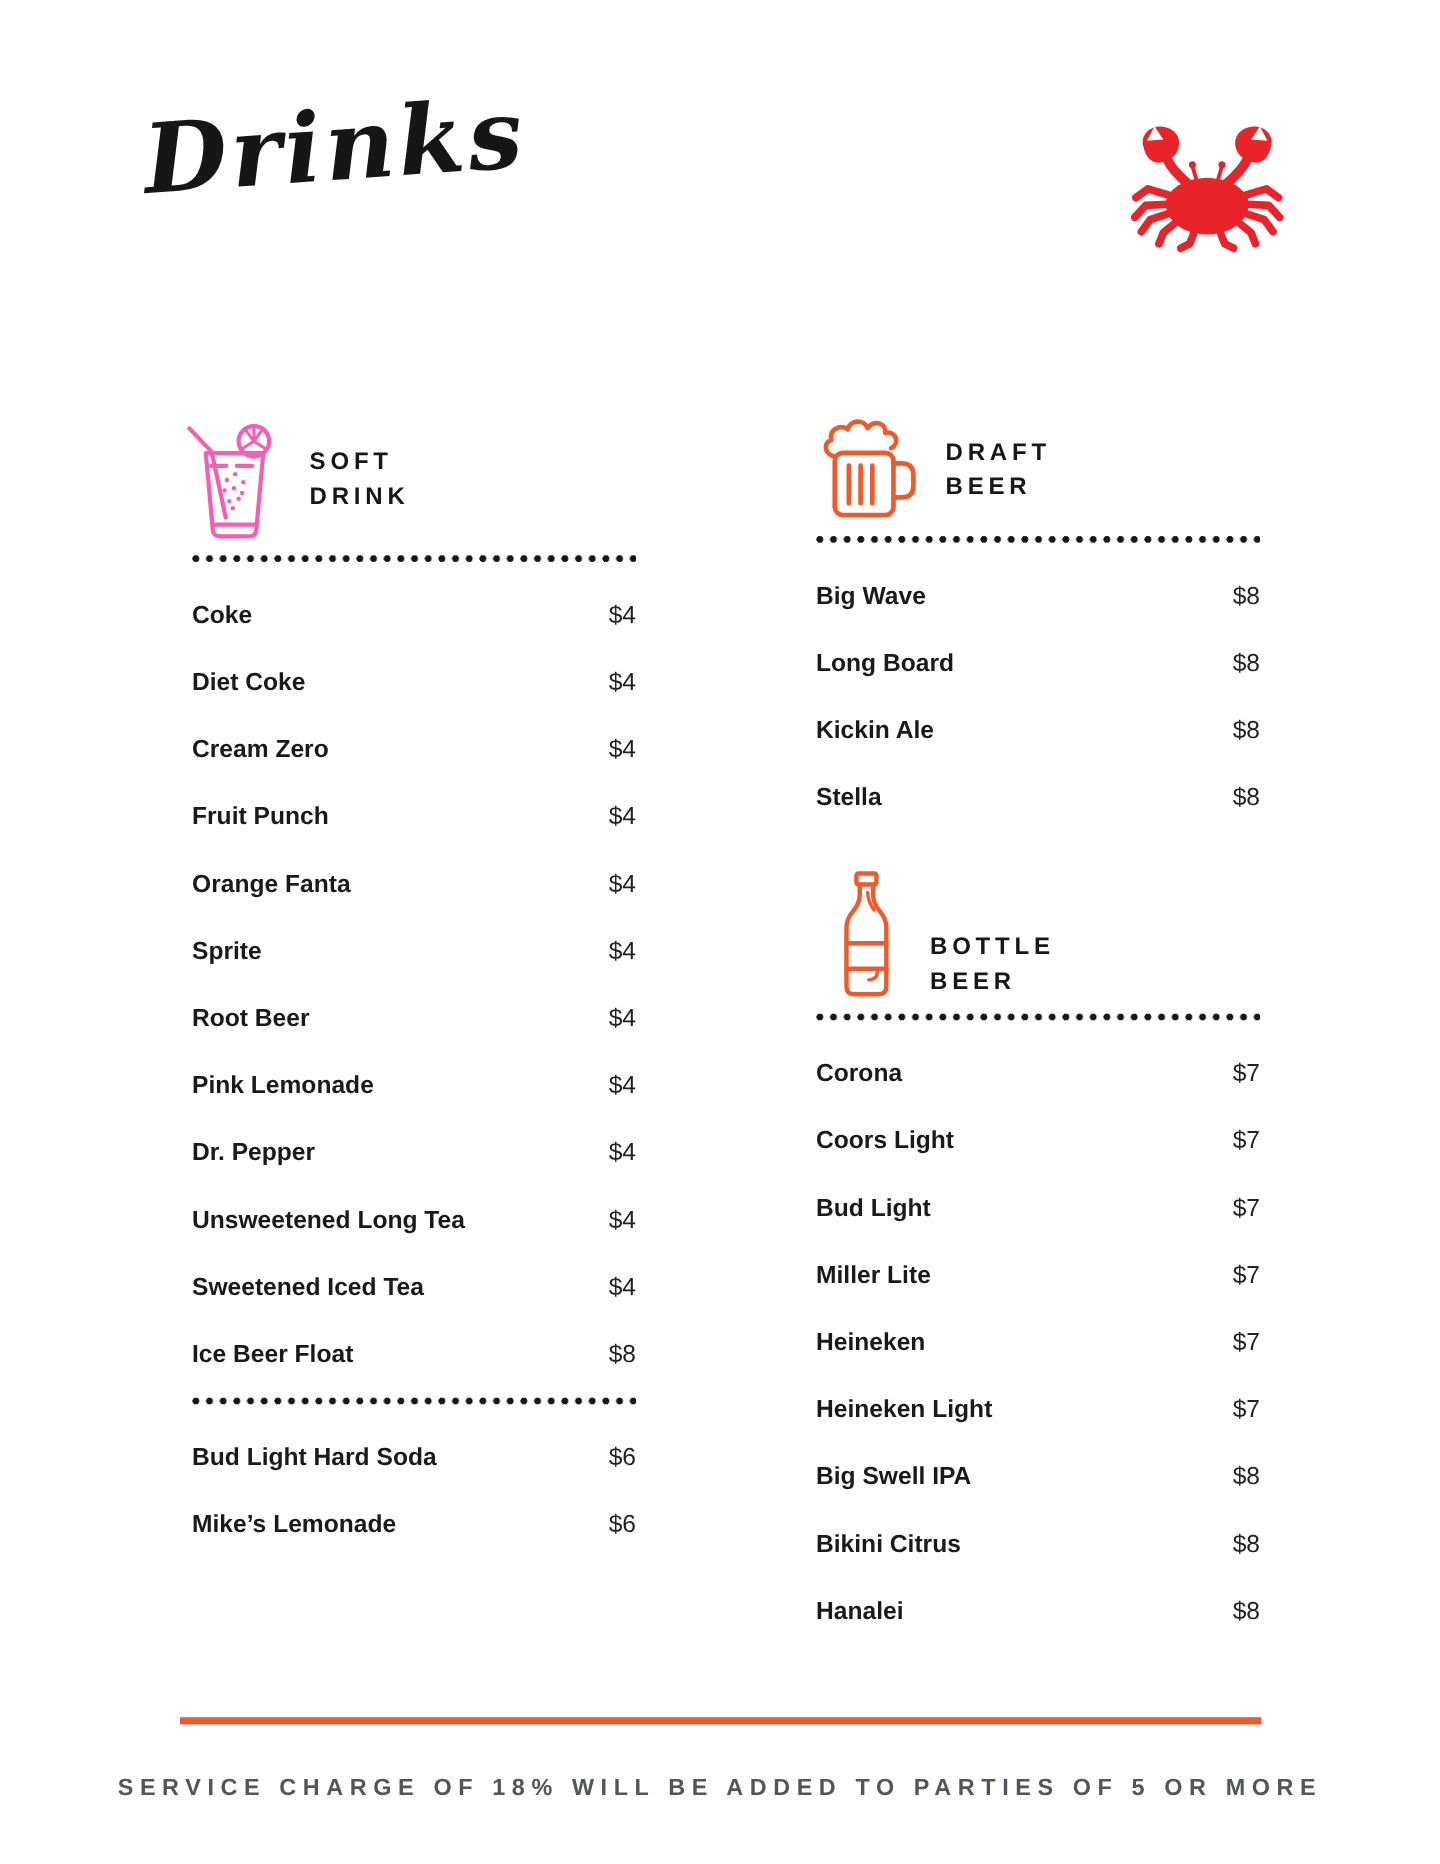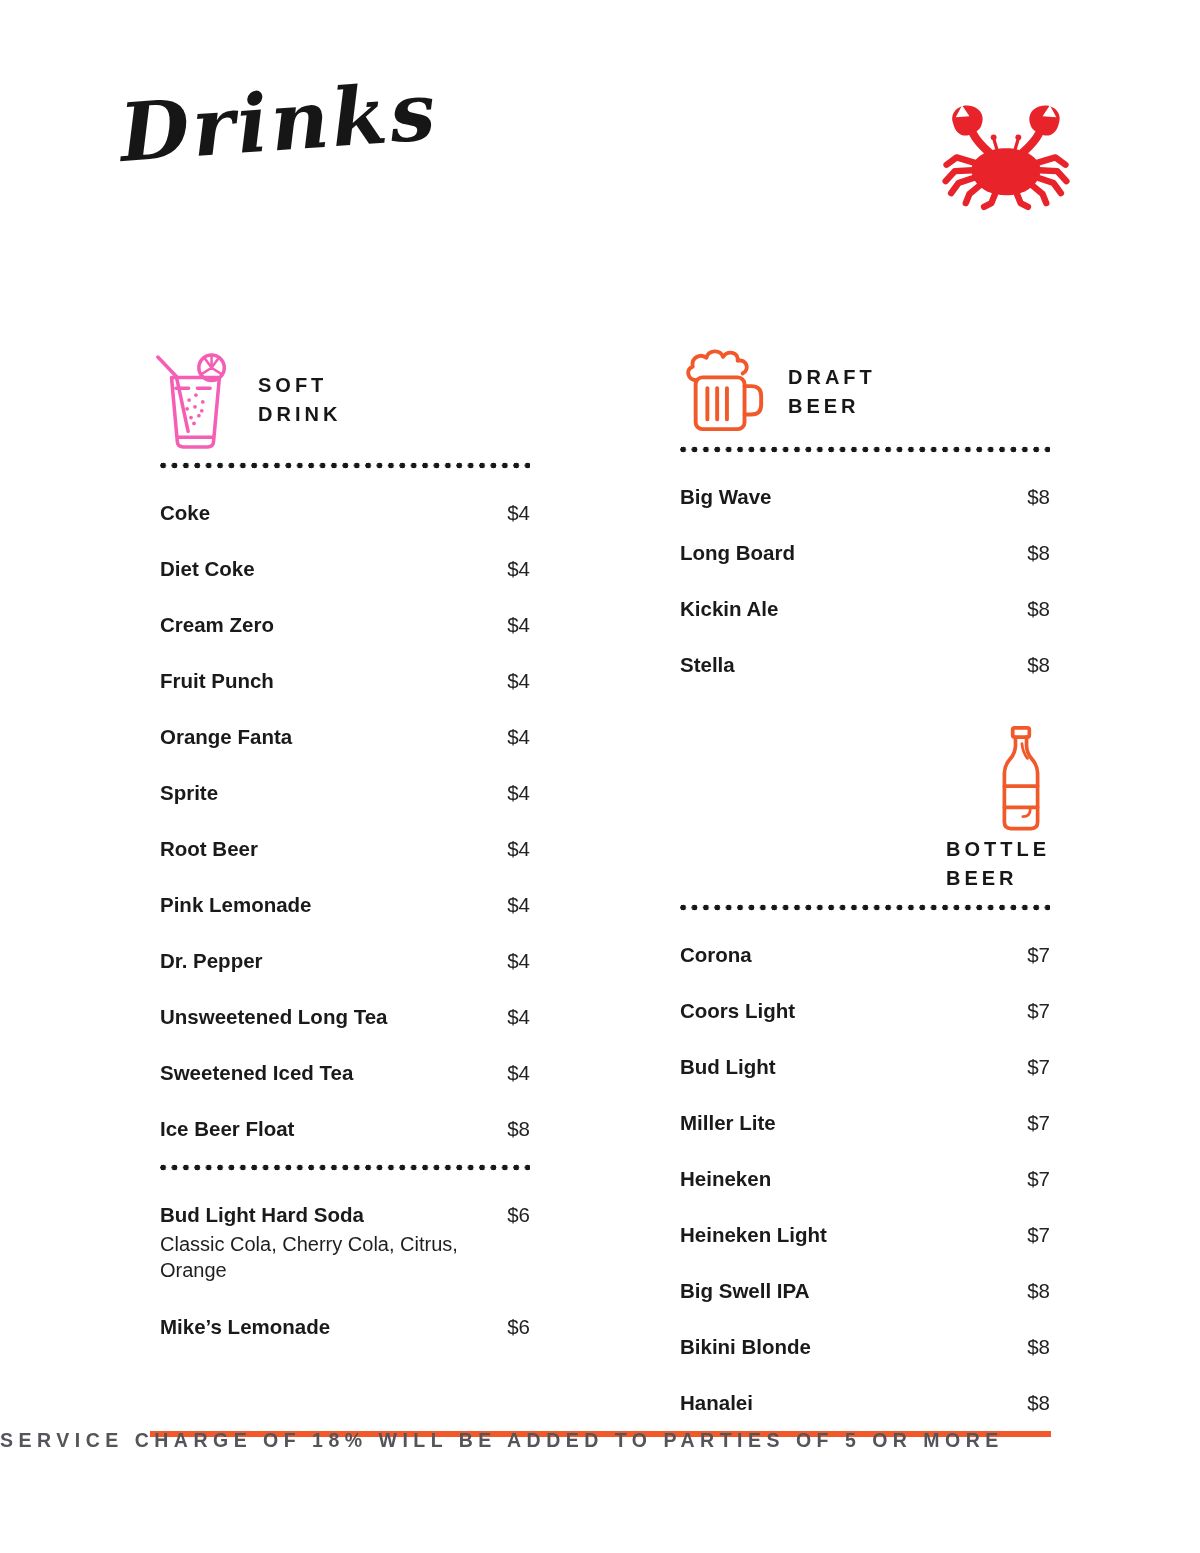--- a/index.html
+++ b/index.html
@@ -26,31 +26,31 @@
   }
   .note{color:#E6191C;font-weight:700;font-style:italic;font-size:21px;line-height:24px;margin-top:14px;}
   .menu{margin-top:26px;}
   .menu.tight{margin-top:20px;}
   .item{margin-bottom:23px;}
   .row{display:flex;justify-content:space-between;align-items:baseline;margin-top:32px;}
   .name{font-weight:700;font-size:20.5px;line-height:24px;color:#1a1a1a;}
   .price{font-weight:400;font-size:20.5px;line-height:24px;color:#222222;}
   .desc{font-weight:400;font-size:20px;line-height:26px;margin-top:4px;color:#1f1f1f;}
   .seltzer-head{margin-top:5px;}
-  .bottle-head{margin-top:38px;flex-direction:column;}
+  .bottle-head{margin-top:38px;}
   .bottle-head .sec-title{margin-bottom:2px;}
   .icon-glass{margin-left:-10px;}
   .icon-can{margin-left:-6px;}
   .icon-bottle{margin-left:13px;}
   .ml22{margin-left:22px;}
   .ml20{margin-left:20px;}
   .ml24{margin-left:24px;}
   .rule{position:absolute;left:150px;top:1431px;width:901px;height:6px;background:#F1592A;}
   .footer-text{
-    position:absolute;left:0;top:1429px;width:100%;
+    position:absolute;left:0;top:1479px;width:100%;text-align:center;
     font-size:19.5px;font-weight:700;letter-spacing:5.5px;color:#54555A;
   }
   svg{display:block;}
 </style>
 </head>
 <body>
 
 <div class="page">
 
   <div class="title">Drinks</div>
@@ -196,21 +196,20 @@
       </div>
 
       <div class="dots" style="margin-top:12px;"></div>
 
       <div class="menu tight">
         <div class="item">
           <div class="row">
             <span class="name">Bud Light Hard Soda</span>
             <span class="price">$6</span>
           </div>
-          <div class="desc">Classic Cola, Cherry Cola, Citrus, Orange</div>
         </div>
         <div class="item">
             <div class="row">
           <span class="name">Mike’s Lemonade</span>
           <span class="price">$6</span>
             </div>
           </div>
       </div>
 
     </div>
@@ -315,21 +314,21 @@
             </div>
           </div>
         <div class="item">
             <div class="row">
           <span class="name">Big Swell IPA</span>
           <span class="price">$8</span>
             </div>
           </div>
         <div class="item">
             <div class="row">
-          <span class="name">Bikini Blonde</span>
+          <span class="name">Bikini Citrus</span>
           <span class="price">$8</span>
             </div>
           </div>
         <div class="item">
             <div class="row">
           <span class="name">Hanalei</span>
           <span class="price">$8</span>
             </div>
           </div>
       </div>

